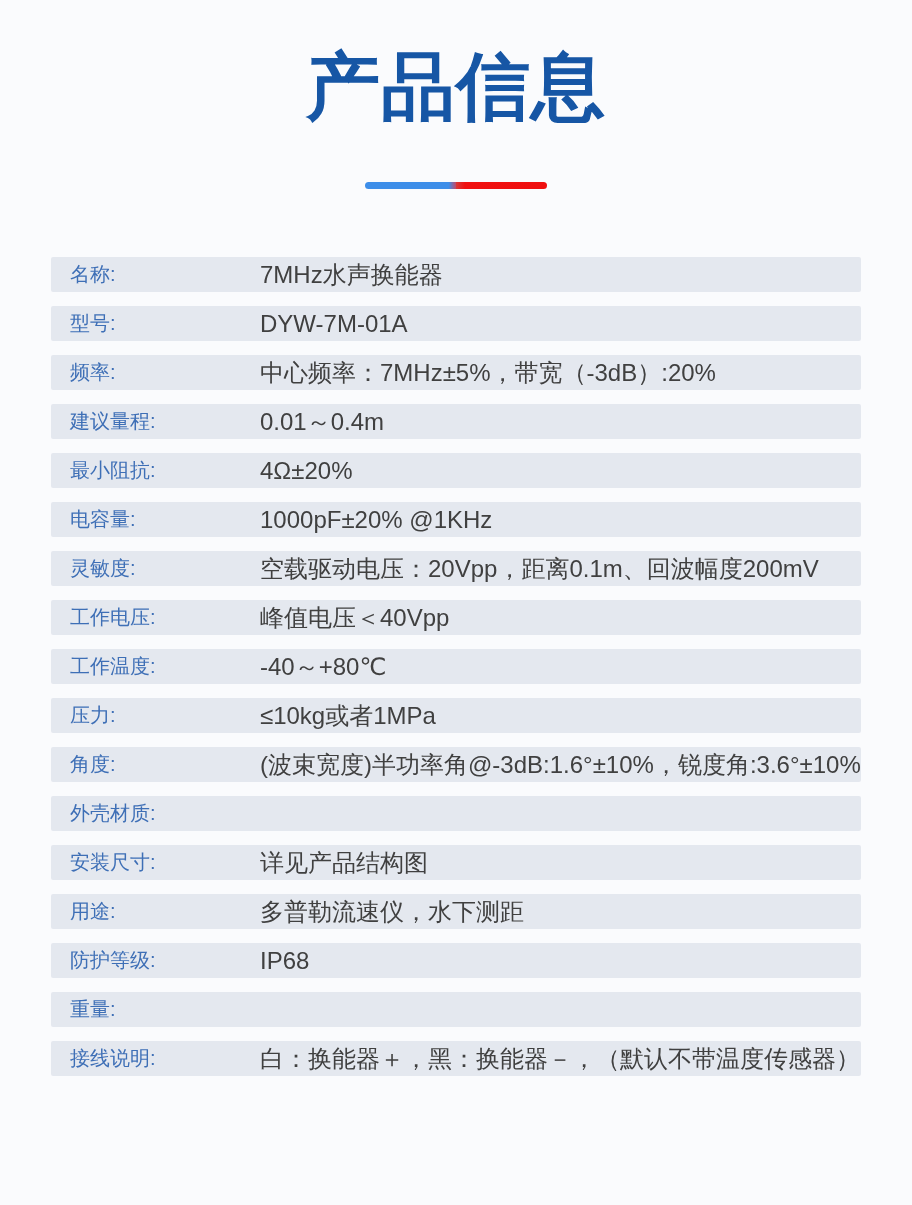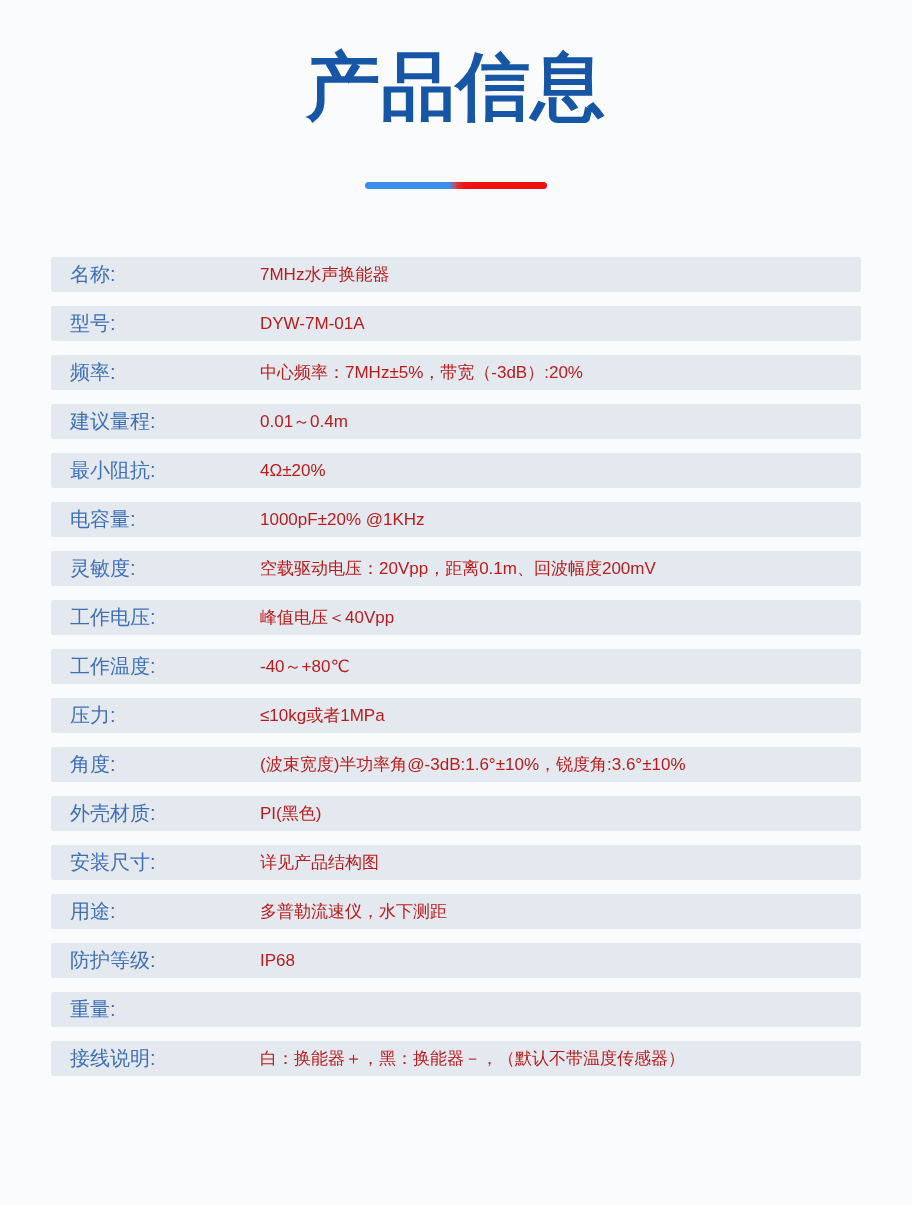--- a/index.html
+++ b/index.html
@@ -56,22 +56,22 @@
   }
   .spec-label {
     flex: 0 0 190px;
     padding-left: 19px;
     font-size: 20px;
     color: #3e6fb6;
     white-space: nowrap;
   }
   .spec-value {
     flex: 1 1 auto;
-    font-size: 17px;
-    color: #b91c1c;
+    font-size: 24px;
+    color: #404040;
     white-space: nowrap;
   }
 </style>
 </head>
 <body>
 
 <div class="page">
 
   <h1 class="title">产品信息</h1>
 
@@ -120,21 +120,20 @@
       <div class="spec-row">
         <span class="spec-label">压力:</span>
         <span class="spec-value">≤10kg或者1MPa</span>
       </div>
       <div class="spec-row">
         <span class="spec-label">角度:</span>
         <span class="spec-value">(波束宽度)半功率角@-3dB:1.6°±10%，锐度角:3.6°±10%</span>
       </div>
       <div class="spec-row">
         <span class="spec-label">外壳材质:</span>
-        <span class="spec-value">PI(黑色)</span>
       </div>
       <div class="spec-row">
         <span class="spec-label">安装尺寸:</span>
         <span class="spec-value">详见产品结构图</span>
       </div>
       <div class="spec-row">
         <span class="spec-label">用途:</span>
         <span class="spec-value">多普勒流速仪，水下测距</span>
       </div>
       <div class="spec-row">

